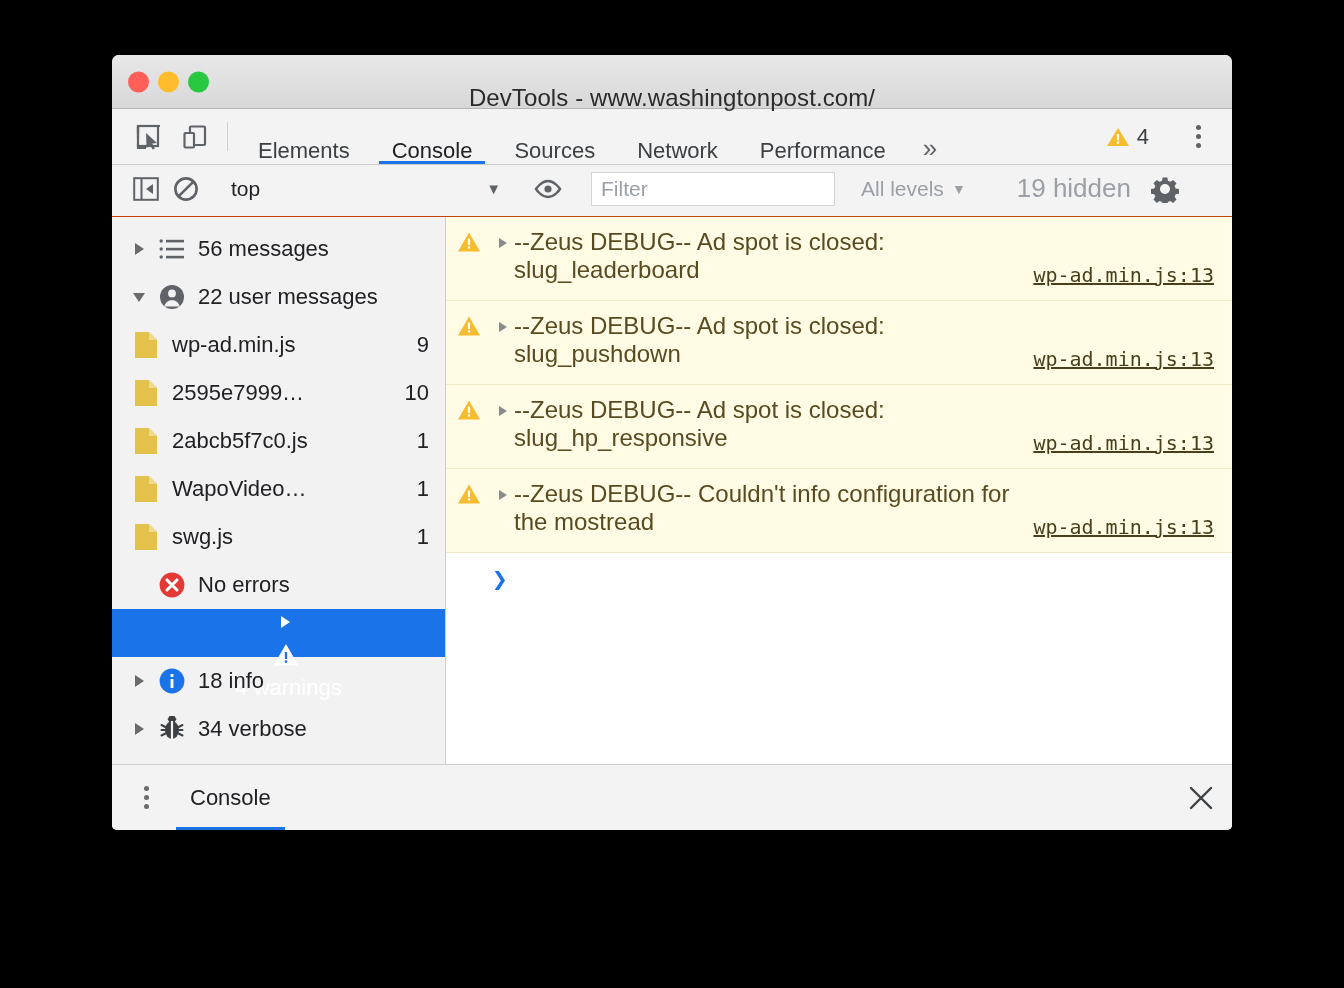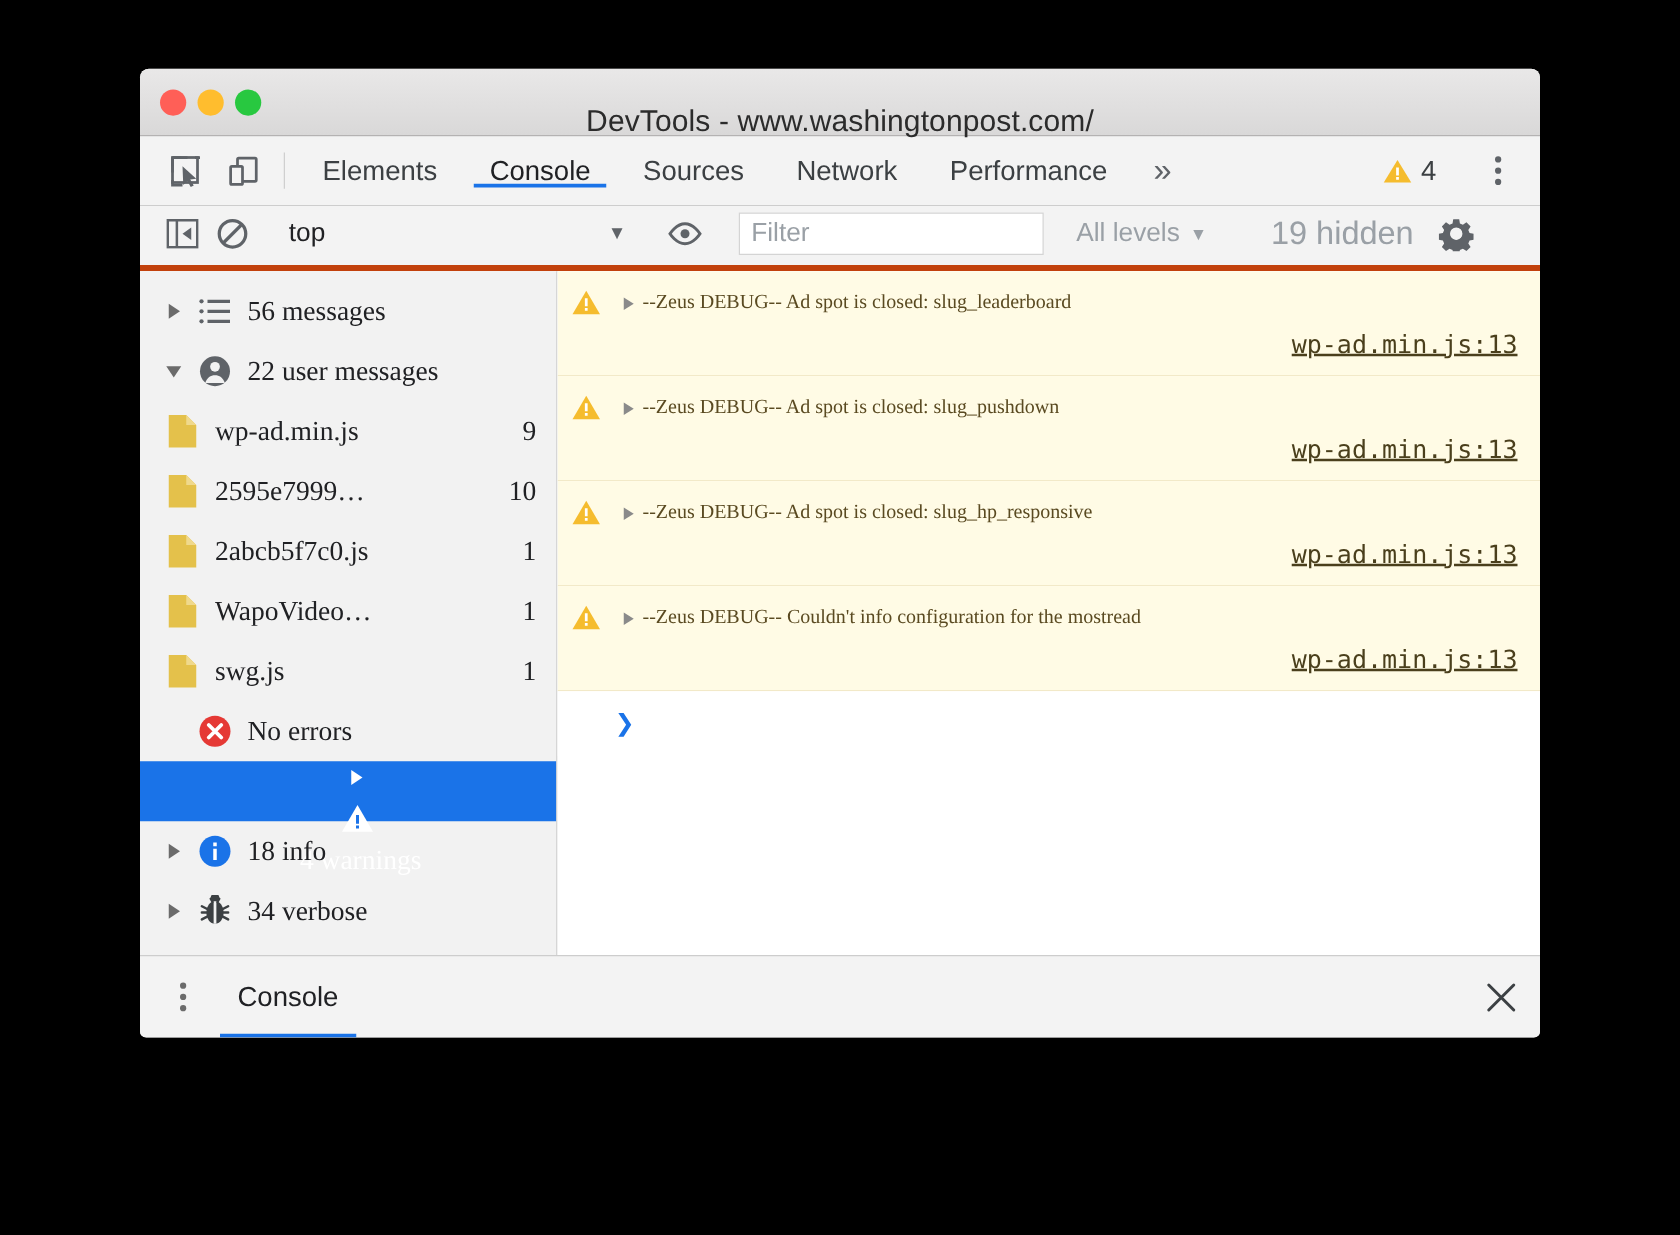--- a/index.html
+++ b/index.html
@@ -93,21 +93,21 @@
     cursor: default;
   }
   .vsep {
     width: 1px;
     background: #cfcfcf;
     margin: 13px 9px;
     flex: 0 0 1px;
   }
   .tabs {
     display: flex;
-    align-items: center;
+    align-items: flex-end;
   }
   .tab {
     position: relative;
     display: flex;
     align-items: center;
     padding: 0 21px;
     font-size: 22px;
     color: #3c4043;
     white-space: nowrap;
     cursor: default;
@@ -157,21 +157,21 @@
     border-radius: 50%;
     background: #5f6368;
     display: block;
   }
 
   
   .console-toolbar {
     height: 52px;
     flex: 0 0 52px;
     background: #f3f3f3;
-    border-bottom: 5px solid #c2410c;
+    border-bottom: 1px solid #c2410c;
     display: flex;
     align-items: center;
     padding: 0 10px 4px 14px;
     box-sizing: border-box;
   }
   .ct-btn {
     width: 40px;
     height: 40px;
     display: flex;
     align-items: center;
@@ -259,21 +259,20 @@
   .tree-row {
     display: flex;
     align-items: center;
     height: 48px;
     padding-left: 14px;
     box-sizing: border-box;
     font-size: 22px;
     color: #202124;
     cursor: default;
     white-space: nowrap;
-    font-family: Liberation Serif, serif;
   }
   .tree-row.selected {
     background: #1a73e8;
     color: #ffffff;
     flex-direction: column;
   }
   .tw {
     width: 26px;
     flex: 0 0 26px;
     display: flex;
@@ -341,22 +340,22 @@
     padding-top: 10px;
   }
   .msg-arrow .tri {
     width: 0; height: 0;
     border-left: 8px solid #8a8a8a;
     border-top: 5px solid transparent;
     border-bottom: 5px solid transparent;
   }
   .msg-text {
     flex: 1 1 auto;
-    font-family: Liberation Serif, serif;
-    font-size: 16px;
+    font-family: Liberation Sans, sans-serif;
+    font-size: 24px;
     line-height: 28px;
     color: #5a4a21;
     white-space: pre-wrap;
     padding-right: 10px;
     min-width: 0;
   }
   .msg-src {
     flex: 0 0 auto;
     font-family: "DejaVu Sans Mono", "Liberation Mono", monospace;
     font-size: 20px;

